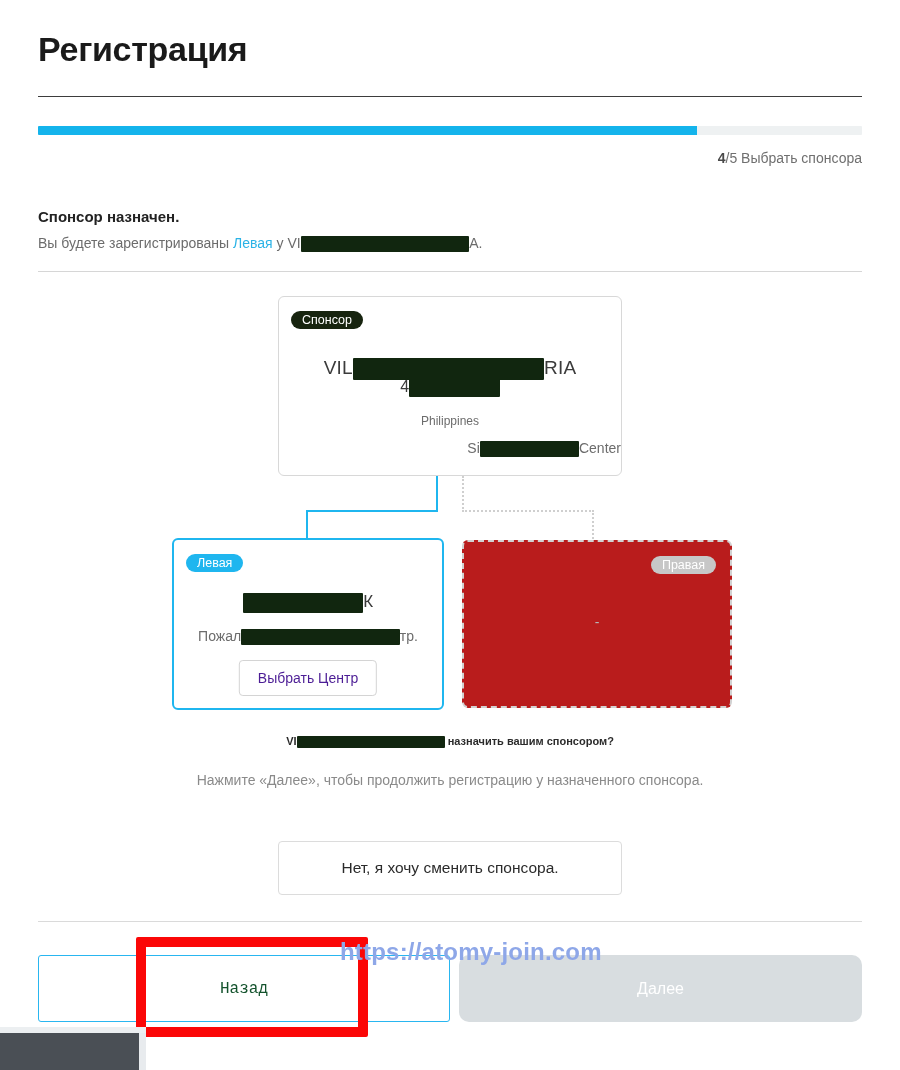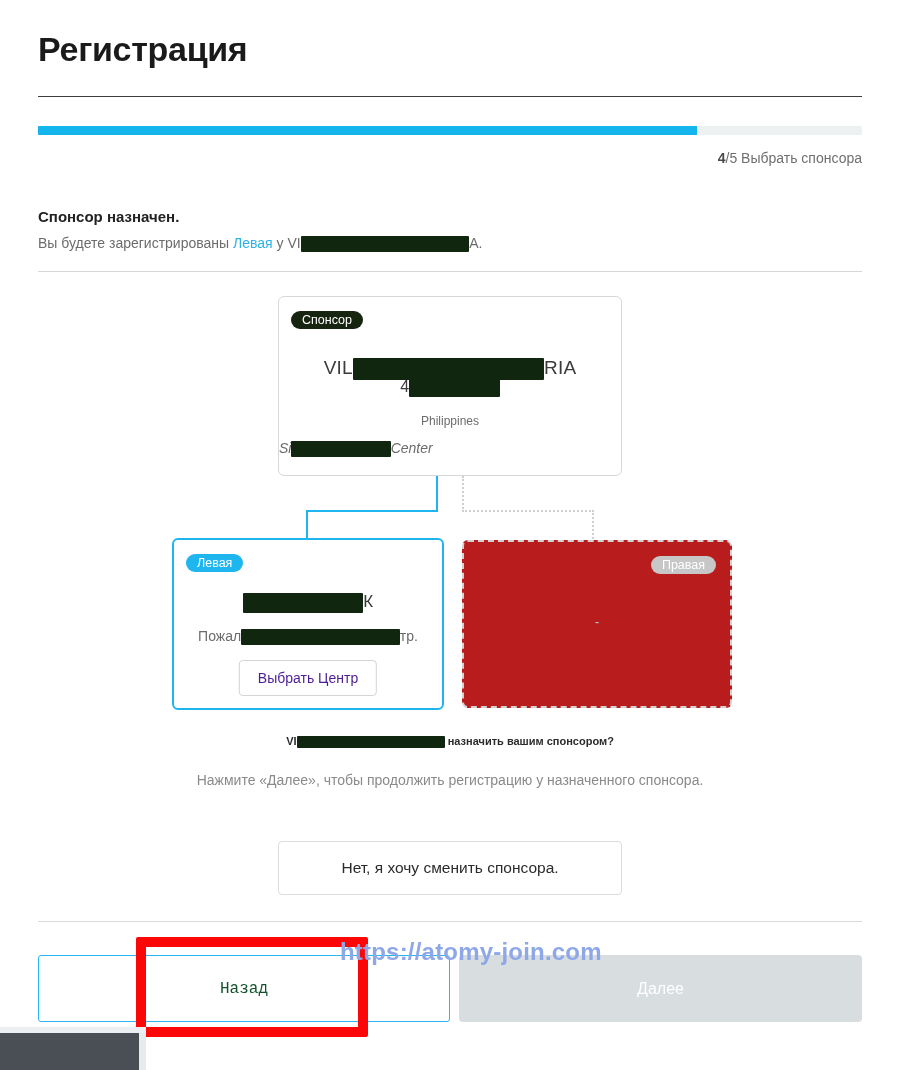--- a/index.html
+++ b/index.html
@@ -172,24 +172,23 @@
     left: 0; right: 0;
     top: 117px;
     text-align: center;
     font-size: 12px;
     color: #6c6c6c;
   }
   .sponsor-center {
     position: absolute;
     left: 0; right: 0;
     top: 143px;
-    text-align: left;
+    text-align: right;
     font-size: 14px;
     color: #6c6c6c;
-    font-style: italic;
   }
 
   
   .conn {
     position: absolute;
     background: transparent;
   }
   .conn-v-top {
     left: 436px;
     top: 186px;
@@ -350,21 +349,21 @@
   }
   .btn-next {
     position: absolute;
     left: 459px;
     top: 955px;
     width: 403px;
     height: 67px;
     box-sizing: border-box;
     background: #d8dde0;
     border: none;
-    border-radius: 4px;
+    border-radius: 10px;
     color: #ffffff;
     font-size: 16px;
     font-family: inherit;
     cursor: default;
   }
 
   
   .annot-box {
     position: absolute;
     left: 136px;

